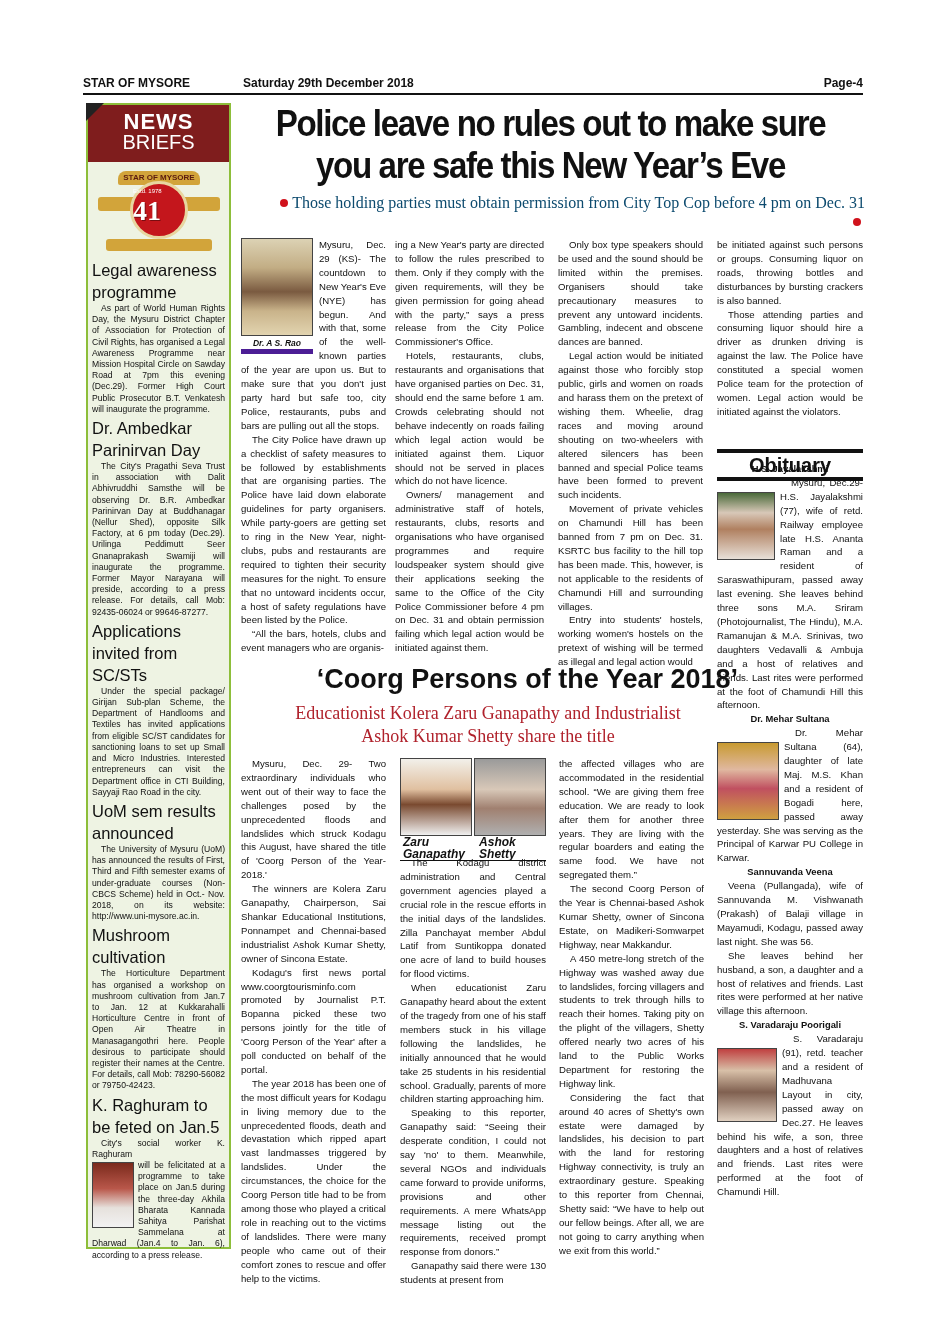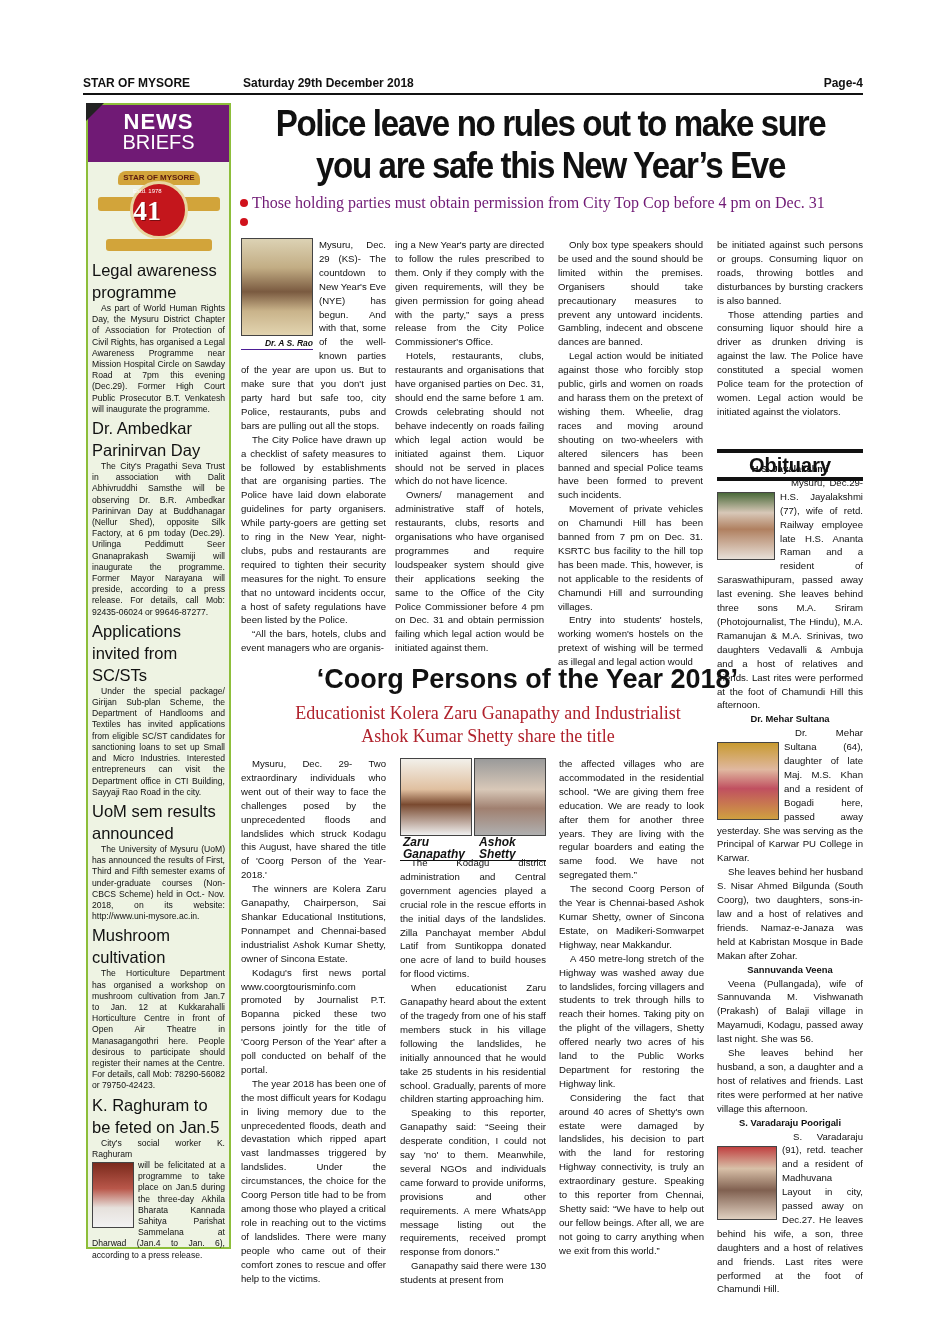--- a/index.html
+++ b/index.html
@@ -5,44 +5,44 @@
   html,body{margin:0;padding:0;background:#fff;}
   body{width:945px;height:1337px;position:relative;overflow:hidden;font-family:"Liberation Sans",sans-serif;color:#111;}
   .abs{position:absolute;}
   .mast{left:83px;top:76px;width:780px;height:16px;font-size:12px;font-weight:bold;font-family:"Liberation Sans",sans-serif;}
   .mast .l{position:absolute;left:0;top:0;}
   .mast .c{position:absolute;left:160px;top:0;}
   .mast .r{position:absolute;right:0;top:0;}
   .rule{left:83px;top:93px;width:780px;height:2px;background:#111;}
   
   .side{left:86px;top:103px;width:145px;height:1146px;background:#eef3e3;border:2px solid #8dbe3a;box-sizing:border-box;}
-  .side .hdr{height:57px;background:#701a75;position:relative;text-align:center;color:#fff;line-height:21px;padding-top:6px;box-sizing:border-box;}
+  .side .hdr{height:57px;background:#7f1d1d;position:relative;text-align:center;color:#fff;line-height:21px;padding-top:6px;box-sizing:border-box;}
   .side .hdr .n{font-size:22px;font-weight:bold;letter-spacing:1px;}
   .side .hdr .b{font-size:20px;}
   .side .tri{position:absolute;left:-2px;top:-2px;width:0;height:0;border-top:18px solid #222;border-right:18px solid transparent;}
   .logo{position:relative;height:90px;margin-top:5px;}
   .logo .ribbon{position:absolute;left:10px;top:30px;width:122px;height:14px;background:#d2a43a;border-radius:3px;}
   .logo .ribbon2{position:absolute;left:18px;top:72px;width:106px;height:12px;background:#d2a43a;border-radius:3px;}
   .logo .ban{position:absolute;left:30px;top:4px;width:82px;height:14px;background:#d2a43a;border-radius:8px 8px 2px 2px;font-size:8px;font-weight:bold;color:#5a1a0e;text-align:center;line-height:14px;}
   .logo .circ{position:absolute;left:42px;top:14px;width:58px;height:58px;border-radius:50%;background:#c4161c;border:3px solid #e8d6a0;box-sizing:border-box;color:#fff;text-align:left;}
   .logo .circ .est{font-size:6px;line-height:10px;margin-top:2px;}
   .logo .circ .num{font-size:28px;font-weight:bold;font-family:"Liberation Serif",serif;line-height:30px;color:#fff;text-shadow:1px 1px 0 #7a0c10;}
   .side .sec{padding:0 4px 0 4px;}
   .side h3{font-weight:normal;font-size:16.5px;line-height:22px;margin:2px 0 0 0;color:#111;font-family:"Liberation Sans",sans-serif;}
   .side p{font-size:8.6px;line-height:11.2px;margin:0;text-align:justify;text-indent:9px;font-family:"Liberation Sans",sans-serif;}
   .photo-k{float:left;width:40px;height:64px;margin:2px 4px 2px 0;background:linear-gradient(#7a2a1c,#b9574a 40%,#e6e1dc 70%,#f2f2f2);border:1px solid #444;}
   
   .hl{left:238px;top:103px;width:625px;text-align:center;font-family:"Liberation Sans",sans-serif;font-weight:bold;font-size:36px;line-height:42px;letter-spacing:-1.5px;transform:scaleX(0.92);transform-origin:center;}
-  .bul{left:240px;top:193px;width:625px;font-family:"Liberation Serif",serif;font-size:16px;line-height:19px;color:#701a75;}
+  .bul{left:240px;top:193px;width:625px;font-family:"Liberation Serif",serif;font-size:16px;line-height:19px;color:#0c4a6e;text-align:right;}
   .bul .dot{display:inline-block;width:8px;height:8px;border-radius:50%;background:#d0121c;margin-right:4px;vertical-align:1px;}
   .col{font-family:"Liberation Sans",sans-serif;font-size:9.6px;line-height:13.9px;text-align:justify;}
   .col p{margin:0;text-indent:11px;}
   .col p.ni{text-indent:0;}
   .photo-rao{float:left;width:70px;height:96px;margin:0 6px 2px 0;background:linear-gradient(#dcd2b4,#c2ad84 30%,#7a5a40 55%,#c9b38a 75%,#e2d4b0);border:1px solid #444;position:relative;}
-  .cap{clear:none;float:left;width:72px;margin:0 6px 2px 0;font-size:8.5px;font-style:italic;font-weight:bold;text-align:right;border-bottom:1px solid #4c1d95;line-height:11px;}
+  .cap{clear:none;float:left;width:72px;margin:0 6px 2px 0;font-size:8.5px;font-style:italic;font-weight:bold;text-align:center;border-bottom:5px solid #4c1d95;line-height:11px;}
   .obit-h{left:745px;top:449px;width:118px;border-top:4px solid #111;border-bottom:4px solid #111;text-align:center;font-size:20px;font-weight:bold;line-height:24px;}
   .oname{text-align:center;font-weight:bold;font-size:9.4px;margin:0;text-indent:0 !important;}
   .ph{float:left;margin:2px 5px 2px 0;border:1px solid #444;}
   .coorg{left:238px;top:663px;width:500px;text-align:right;font-weight:bold;font-size:27px;line-height:32px;font-family:"Liberation Sans",sans-serif;}
   .coorg-sub{left:238px;top:702px;width:500px;text-align:center;font-family:"Liberation Serif",serif;font-size:18px;line-height:23px;color:#b0222c;}
   .pair{left:400px;top:758px;width:146px;}
   .pair .a{float:left;width:70px;height:76px;border:1px solid #444;background:linear-gradient(#f2f0ea,#e0c0a0 40%,#7a4a30 60%,#f0f0f0);}
   .pair .b{float:left;width:70px;height:76px;border:1px solid #444;margin-left:2px;background:linear-gradient(#9a9a9a,#d8c8b8 40%,#a08070 65%,#b0b0b0);}
   .pair .caps{clear:both;font-size:12px;font-weight:bold;font-style:italic;display:flex;justify-content:space-between;border-bottom:1px solid #111;line-height:12px;padding:0 3px;}
 </style>
@@ -132,21 +132,20 @@
 </div>
 
 <div class="abs obit-h" style="left:717px;width:146px;">Obituary</div>
 <div class="abs col" style="left:717px;top:462px;width:146px;">
   <p class="oname">H.S. Jayalakshmi</p>
   <div class="ph" style="width:56px;height:66px;margin-top:16px;background:linear-gradient(#4a6a3a,#d8c8b8 30%,#b08060 55%,#e8e0d8);"></div>
   <p>Mysuru, Dec.29- H.S. Jayalakshmi (77), wife of retd. Railway employee late H.S. Ananta Raman and a resident of Saraswathipuram, passed away last evening. She leaves behind three sons M.A. Sriram (Photojournalist, The Hindu), M.A. Ramanujan &amp; M.A. Srinivas, two daughters Vedavalli &amp; Ambuja and a host of relatives and friends. Last rites were performed at the foot of Chamundi Hill this afternoon.</p>
   <p class="oname">Dr. Mehar Sultana</p>
   <div class="ph" style="width:60px;height:76px;margin-top:16px;background:linear-gradient(#c89a30,#e0b8a0 35%,#c05060 60%,#d0a040);"></div>
   <p>Dr. Mehar Sultana (64), daughter of late Maj. M.S. Khan and a resident of Bogadi here, passed away yesterday. She was serving as the Principal of Karwar PU College in Karwar.</p>
-  <p>She leaves behind her husband S. Nisar Ahmed Bilgunda (South Coorg), two daughters, sons-in-law and a host of relatives and friends. Namaz-e-Janaza was held at Kabristan Mosque in Bade Makan after Zohar.</p>
   <p class="oname">Sannuvanda Veena</p>
   <p>Veena (Pullangada), wife of Sannuvanda M. Vishwanath (Prakash) of Balaji village in Mayamudi, Kodagu, passed away last night. She was 56.</p>
   <p>She leaves behind her husband, a son, a daughter and a host of relatives and friends. Last rites were performed at her native village this afternoon.</p>
   <p class="oname">S. Varadaraju Poorigali</p>
   <div class="ph" style="width:58px;height:72px;margin-top:16px;background:linear-gradient(#c04040,#d8c0a8 30%,#806050 60%,#e0d0c0);"></div>
   <p>S. Varadaraju (91), retd. teacher and a resident of Madhuvana Layout in city, passed away on Dec.27. He leaves behind his wife, a son, three daughters and a host of relatives and friends. Last rites were performed at the foot of Chamundi Hill.</p>
 </div>
 
 <div class="abs coorg">‘Coorg Persons of the Year 2018’</div>
 <div class="abs coorg-sub">

